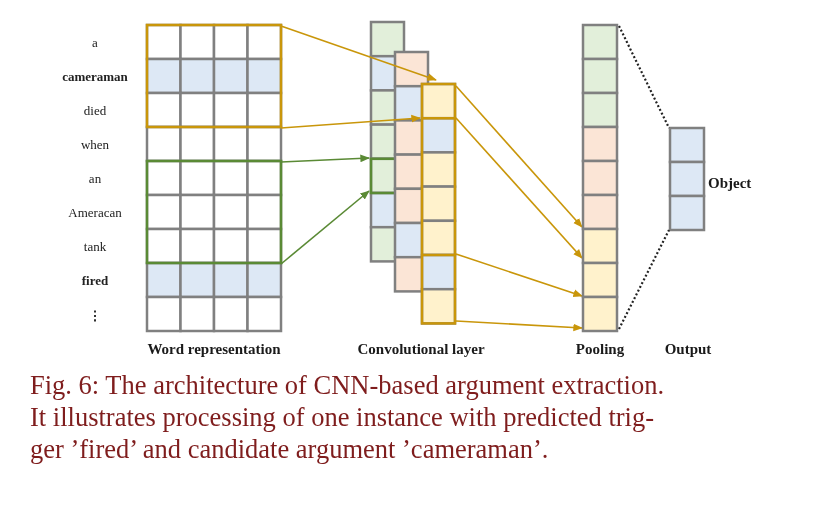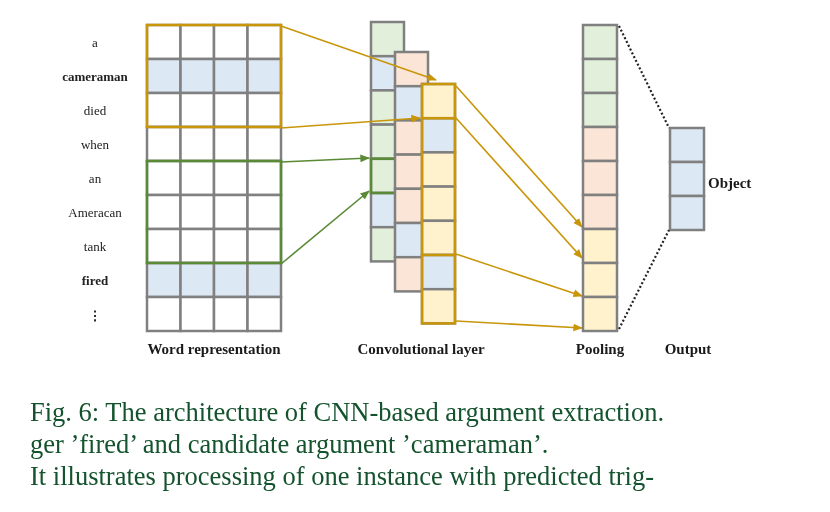--- a/index.html
+++ b/index.html
@@ -3,22 +3,22 @@
 <meta charset="utf-8">
 <style>
   html, body { margin: 0; padding: 0; background: #ffffff; }
   body { width: 830px; height: 512px; position: relative; overflow: hidden; }
   #fig { position: absolute; left: 0; top: 0; }
   .word { font-family: "Liberation Serif", serif; font-size: 13px; fill: #222; }
   .word.bold { font-weight: bold; }
   .panel-label { font-family: "Liberation Serif", serif; font-size: 15px; font-weight: bold; fill: #1a1a1a; }
   .out-label { font-family: "Liberation Serif", serif; font-size: 15px; font-weight: bold; fill: #1a1a1a; }
   .caption {
-    position: absolute; left: 30px; top: 396px; width: 790px;
-    font-family: "Liberation Serif", serif; font-size: 26.5px; line-height: 32px; color: #14532d;
+    position: absolute; left: 30px; top: 369px; width: 790px;
+    font-family: "Liberation Serif", serif; font-size: 26.5px; line-height: 32px; color: #7f1d1d;
   }
   .caption div { white-space: nowrap; }
 </style>
 </head>
 <body>
 
 <svg id="fig" width="830" height="380" viewBox="0 0 830 380" xmlns="http://www.w3.org/2000/svg">
   <defs>
     <marker id="arrow-orange" viewBox="0 0 10 10" refX="9" refY="5" markerWidth="6" markerHeight="6" orient="auto">
       <path d="M0,1 L10,5 L0,9 z" fill="#c9960a"></path>
@@ -160,15 +160,15 @@
 
   <text class="panel-label" x="214" y="354" text-anchor="middle">Word representation</text>
   <text class="panel-label" x="421" y="354" text-anchor="middle">Convolutional layer</text>
   <text class="panel-label" x="600" y="354" text-anchor="middle">Pooling</text>
   <text class="panel-label" x="688" y="354" text-anchor="middle">Output</text>
   <text class="out-label" x="708" y="188">Object</text>
 </svg>
 
 <div class="caption">
   <div>Fig. 6: The architecture of CNN-based argument extraction.</div>
+  <div>It illustrates processing of one instance with predicted trig-</div>
   <div>ger ’fired’ and candidate argument ’cameraman’.</div>
-  <div>It illustrates processing of one instance with predicted trig-</div>
 </div>
 
 </body></html>

